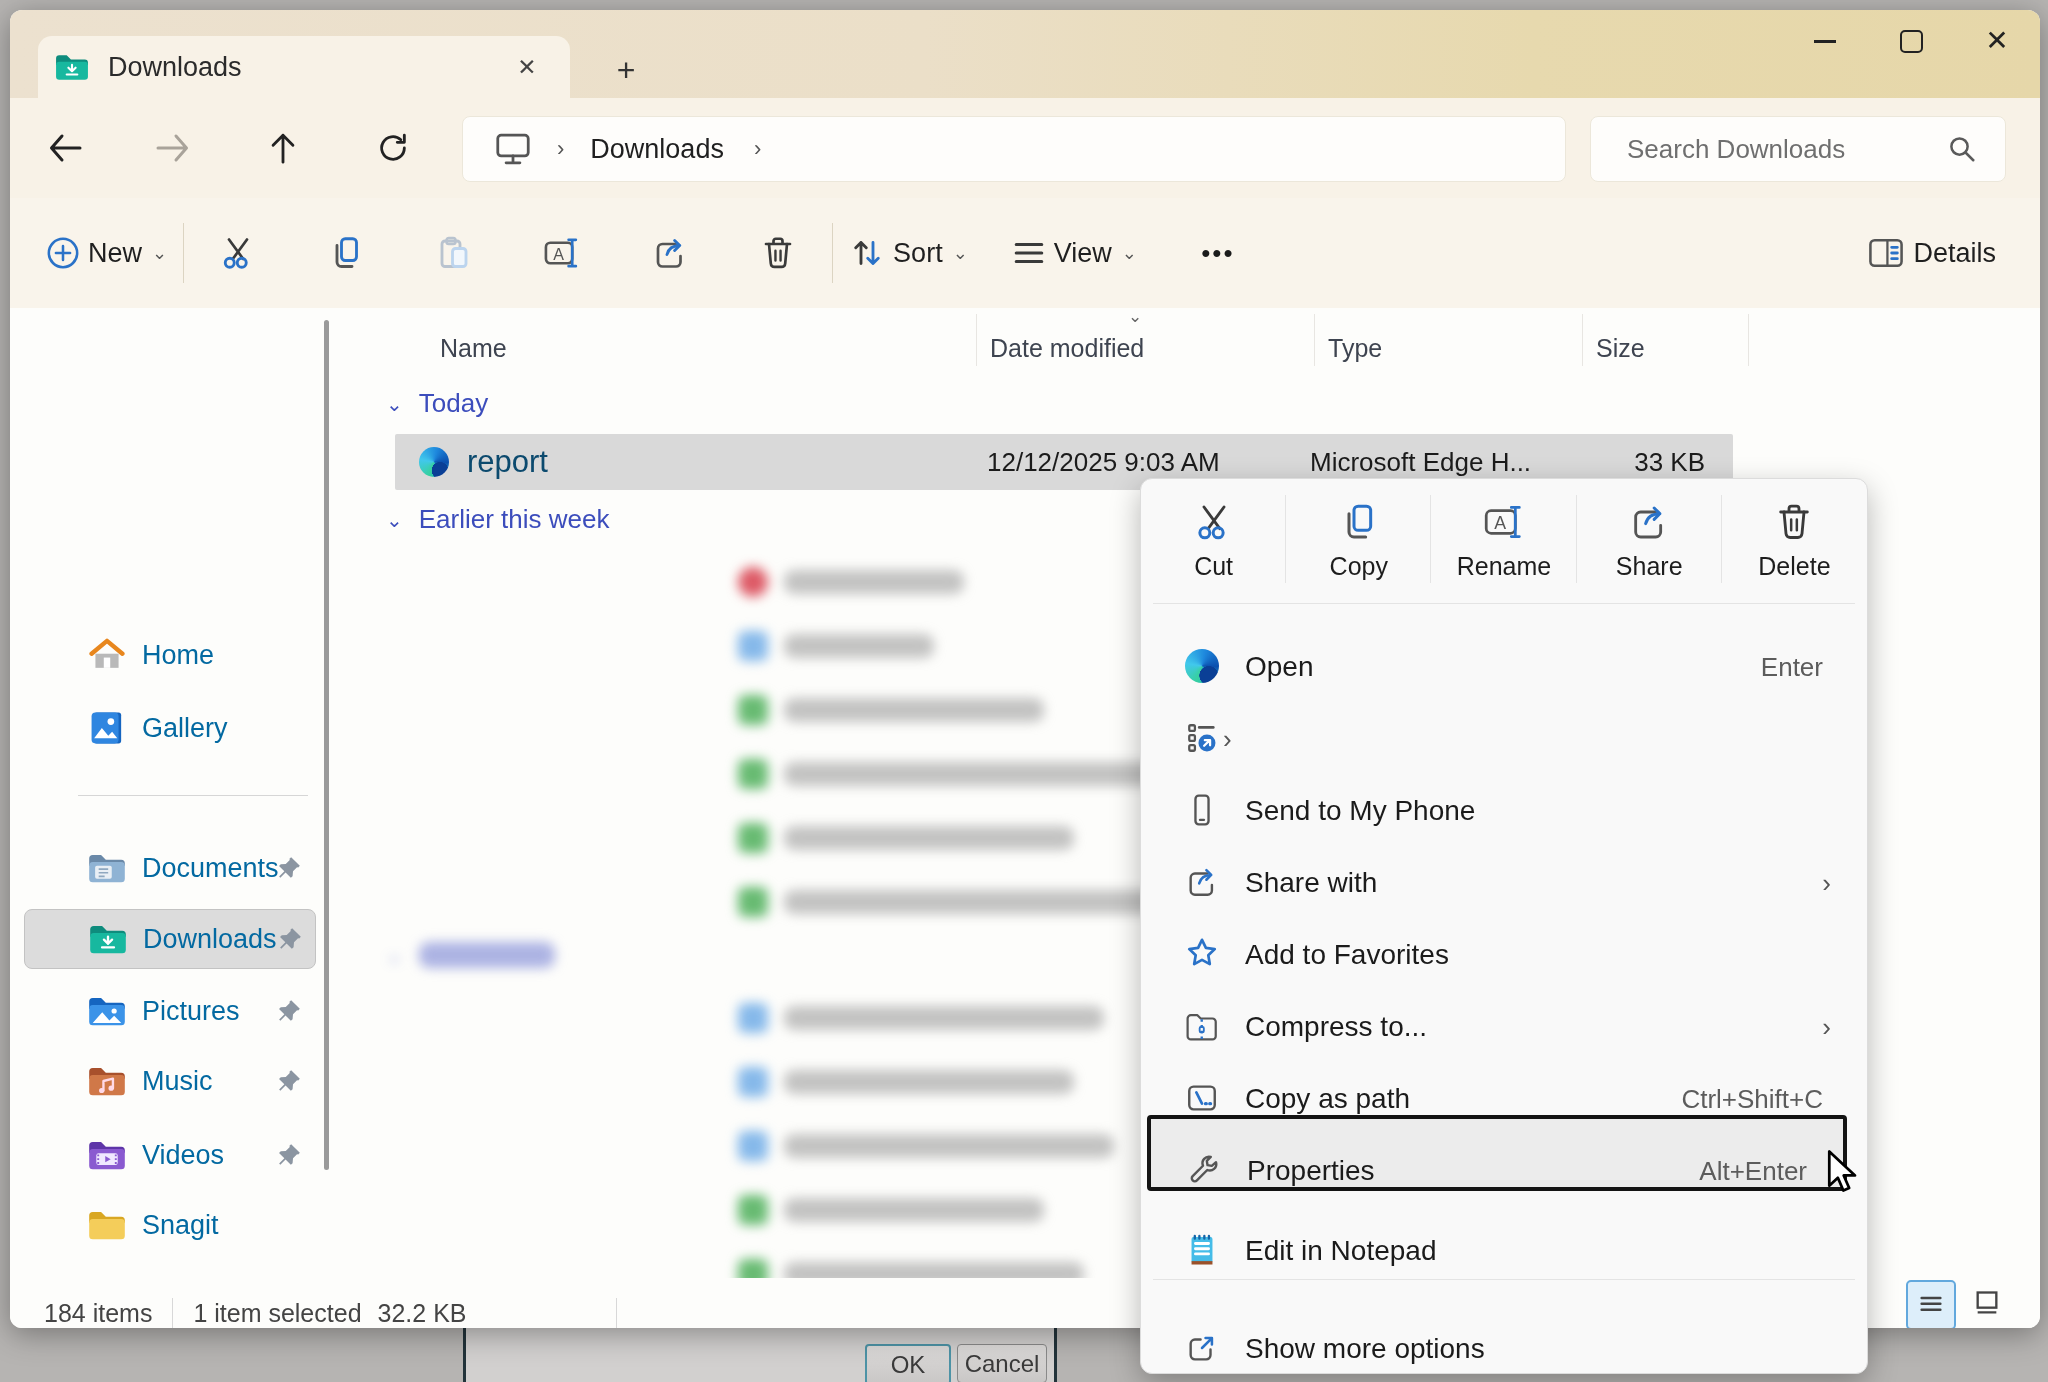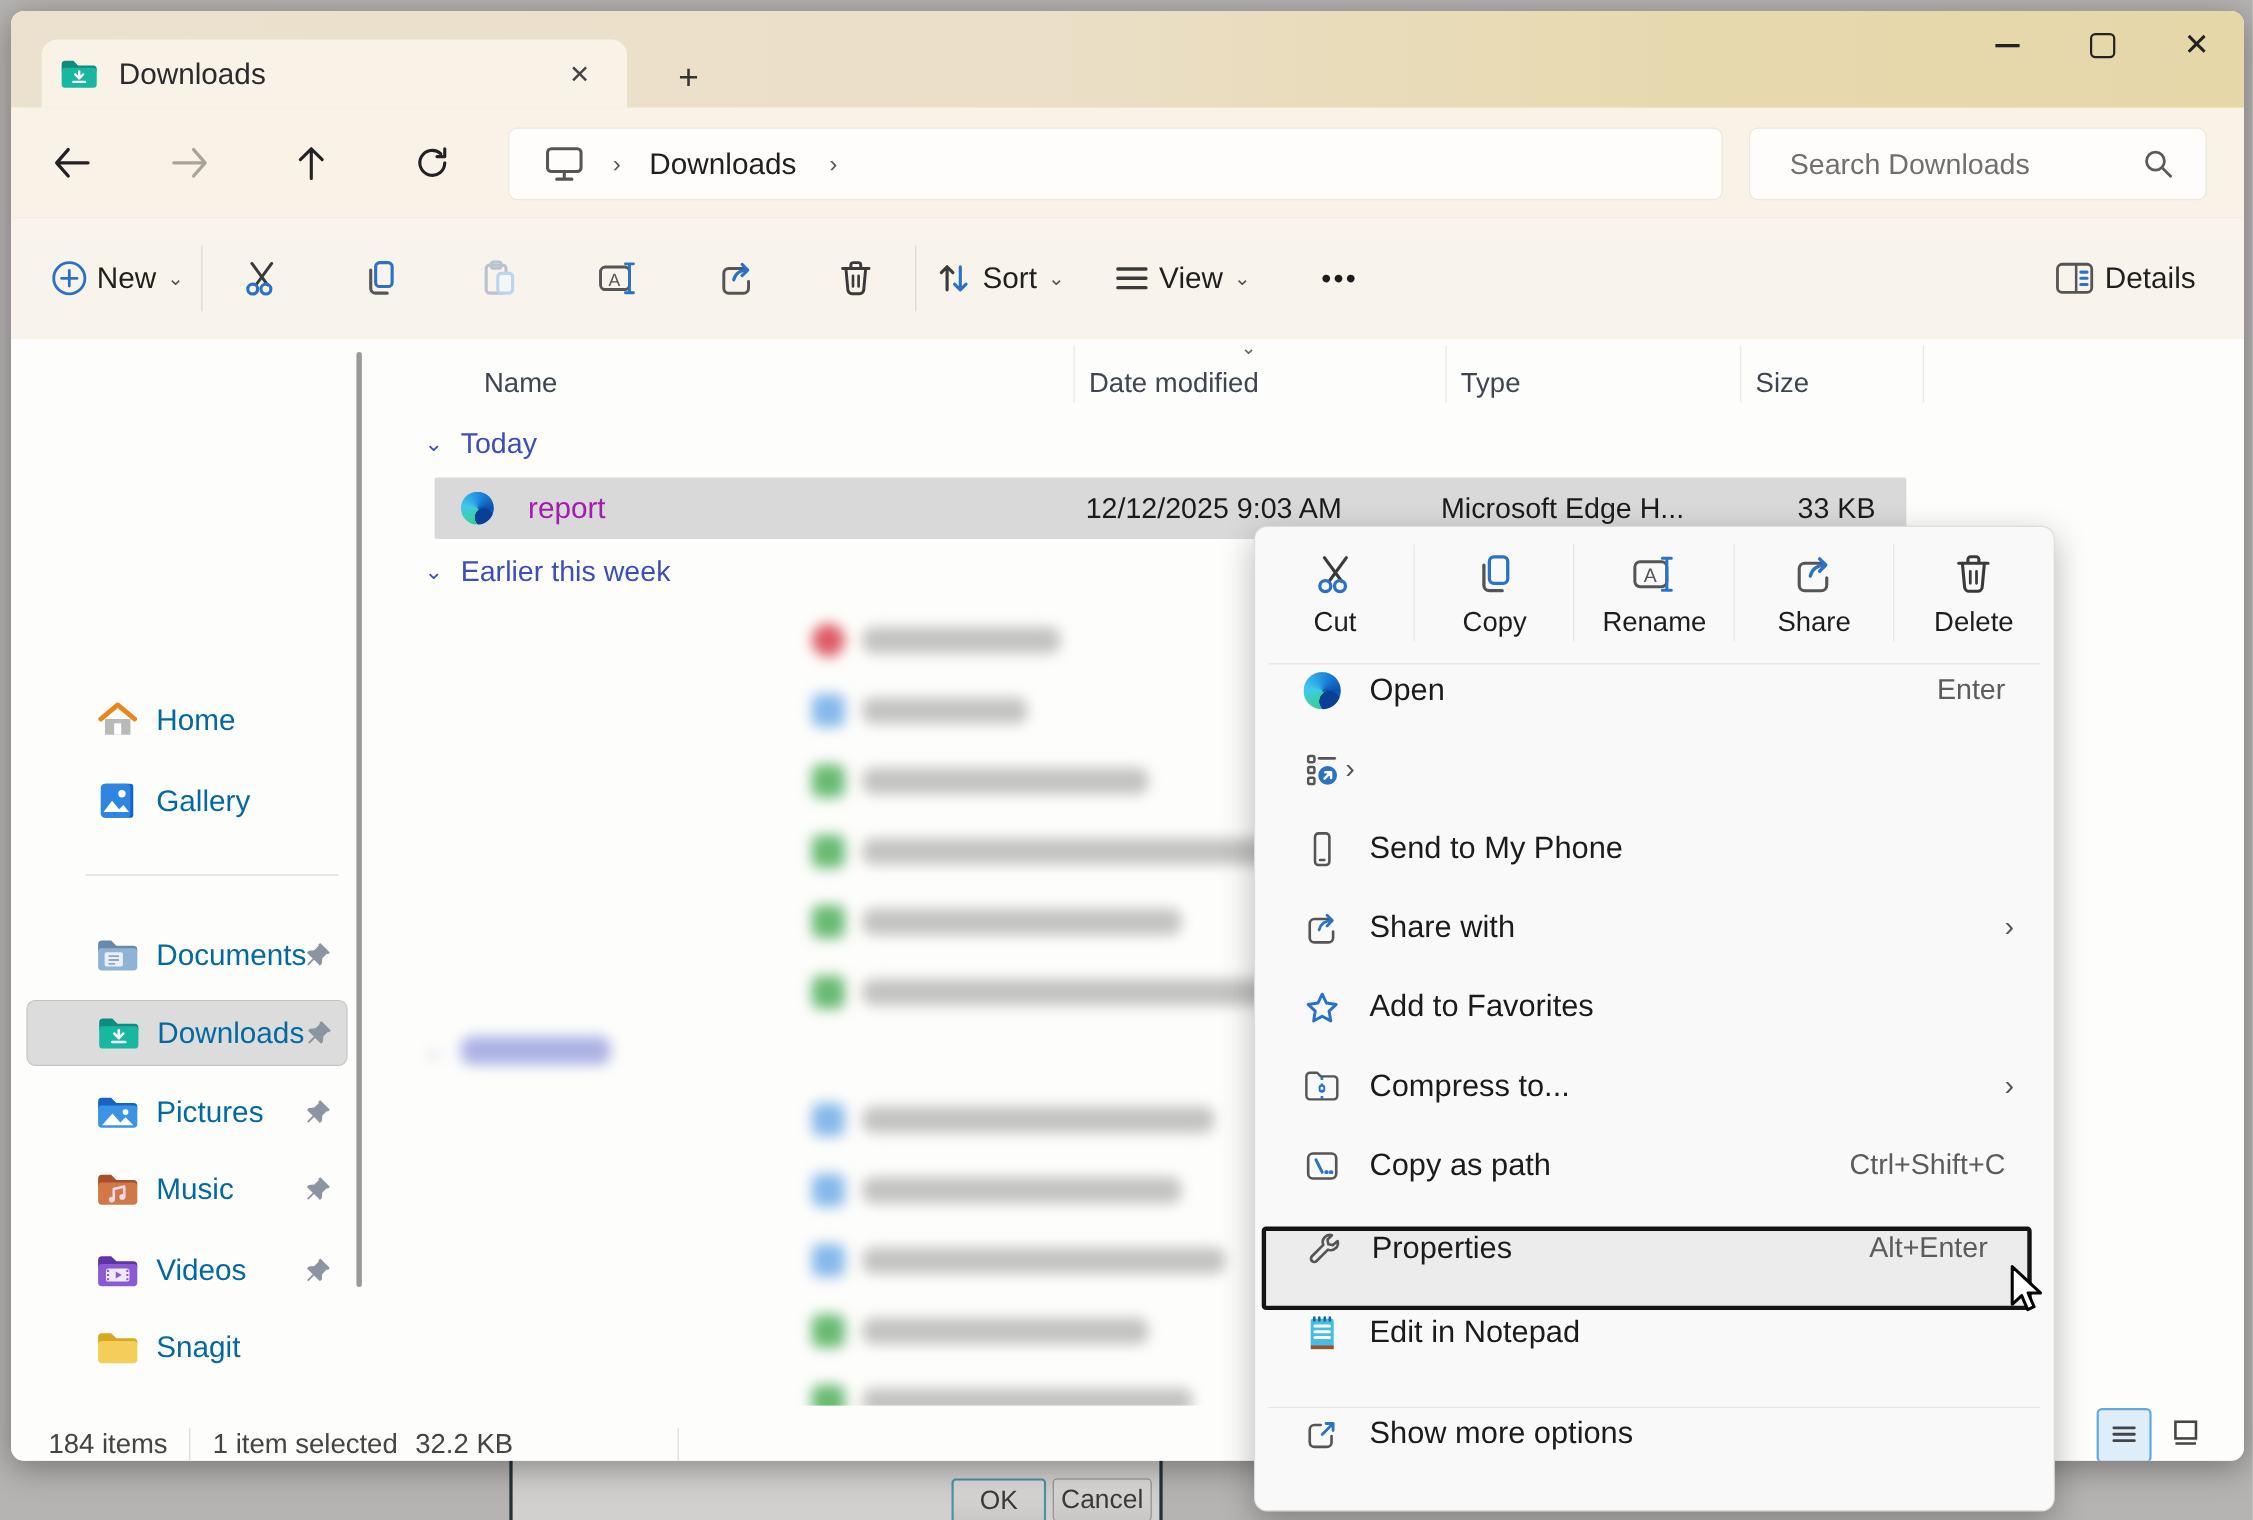--- a/index.html
+++ b/index.html
@@ -71,21 +71,21 @@
   .side-scroll{position:absolute;left:314px;top:12px;width:5px;height:850px;background:#9a9a9a;border-radius:3px;}
 
   
   .col-header{position:absolute;font-size:25px;color:#3e4450;top:26px;}
   .col-div{position:absolute;top:6px;width:1px;height:52px;background:#e8e6e2;}
   .sort-chev{position:absolute;top:-2px;font-size:17px;color:#666;}
   .group-label{font-size:26px;color:#3c4dbc;}
   .group-chev{font-size:20px;color:#3c4dbc;margin-right:16px;}
   .row{position:absolute;left:385px;width:1338px;height:56px;display:flex;align-items:center;}
   .row.selected{background:#d9d9d9;border-radius:2px;}
-  .file-name{font-size:27px;color:#a21caf;margin-left:31px;}
+  .file-name{font-size:31px;color:#0c4a6e;margin-left:18px;}
   .cell-date{position:absolute;left:592px;font-size:26px;color:#1b1b1b;white-space:nowrap;}
   .cell-type{position:absolute;left:915px;font-size:26px;color:#1b1b1b;white-space:nowrap;}
   .cell-size{position:absolute;left:1160px;width:150px;text-align:right;font-size:26px;color:#1b1b1b;}
   .blurred{filter:blur(6px);}
   .blob{height:24px;border-radius:10px;background:#9d9d9d;opacity:.6;}
   .blob-date{position:absolute;left:592px;height:22px;border-radius:10px;background:#a5a5a5;opacity:.55;}
   .mini-file{width:30px;height:30px;border-radius:7px;margin-left:25px;}
   .mini-red{background:#dd5a66;border-radius:50%;}
   .mini-blue{background:#86b9ea;}
   .mini-green{background:#68bb72;}
@@ -100,21 +100,21 @@
   .vt-active{background:#ddeefa;border:2px solid #62a8dd;}
 
   
   .ctx{left:1140px;top:478px;width:726px;height:894px;background:#f9f9f9;border:1px solid #dcdcdc;
        border-radius:12px;box-shadow:0 10px 30px rgba(0,0,0,.28);overflow:hidden;}
   .qa-row{position:absolute;left:0;top:0;width:100%;height:124px;display:flex;}
   .qa{flex:1;display:flex;flex-direction:column;align-items:center;justify-content:center;gap:10px;position:relative;}
   .qa:not(:last-child):after{content:"";position:absolute;right:0;top:16px;height:88px;width:1px;background:#e4e4e4;}
   .qa-label{font-size:25px;color:#1d1d1d;}
   .ctx-sep{position:absolute;left:12px;width:702px;height:1px;background:#e4e4e4;}
-  .mi{position:absolute;left:8px;width:710px;height:72px;display:flex;align-items:flex-start;}
+  .mi{position:absolute;left:8px;width:710px;height:72px;display:flex;align-items:flex-end;}
   .mi-icon{width:42px;display:flex;justify-content:center;margin-left:32px;}
   .mi-label{font-size:28px;color:#1b1b1b;margin-left:22px;flex:1;}
   .mi-short{font-size:26px;color:#5c5c5c;margin-right:36px;}
   .mi-chev{font-size:26px;color:#555;margin-right:28px;}
   .mi.hl{left:6px;width:700px;height:76px;background:#ececec;border:4px solid #141414;border-radius:4px;box-sizing:border-box;}
 
   
   .edge{width:34px;height:34px;border-radius:50%;
         background:radial-gradient(circle at 70% 78%, #0a3f96 0 26%, rgba(0,0,0,0) 27%),
                    conic-gradient(from 200deg, #37d0a0, #41c8ec 22%, #1e88dd 48%, #0b4fae 70%, #26b8c8 88%, #37d0a0);}

